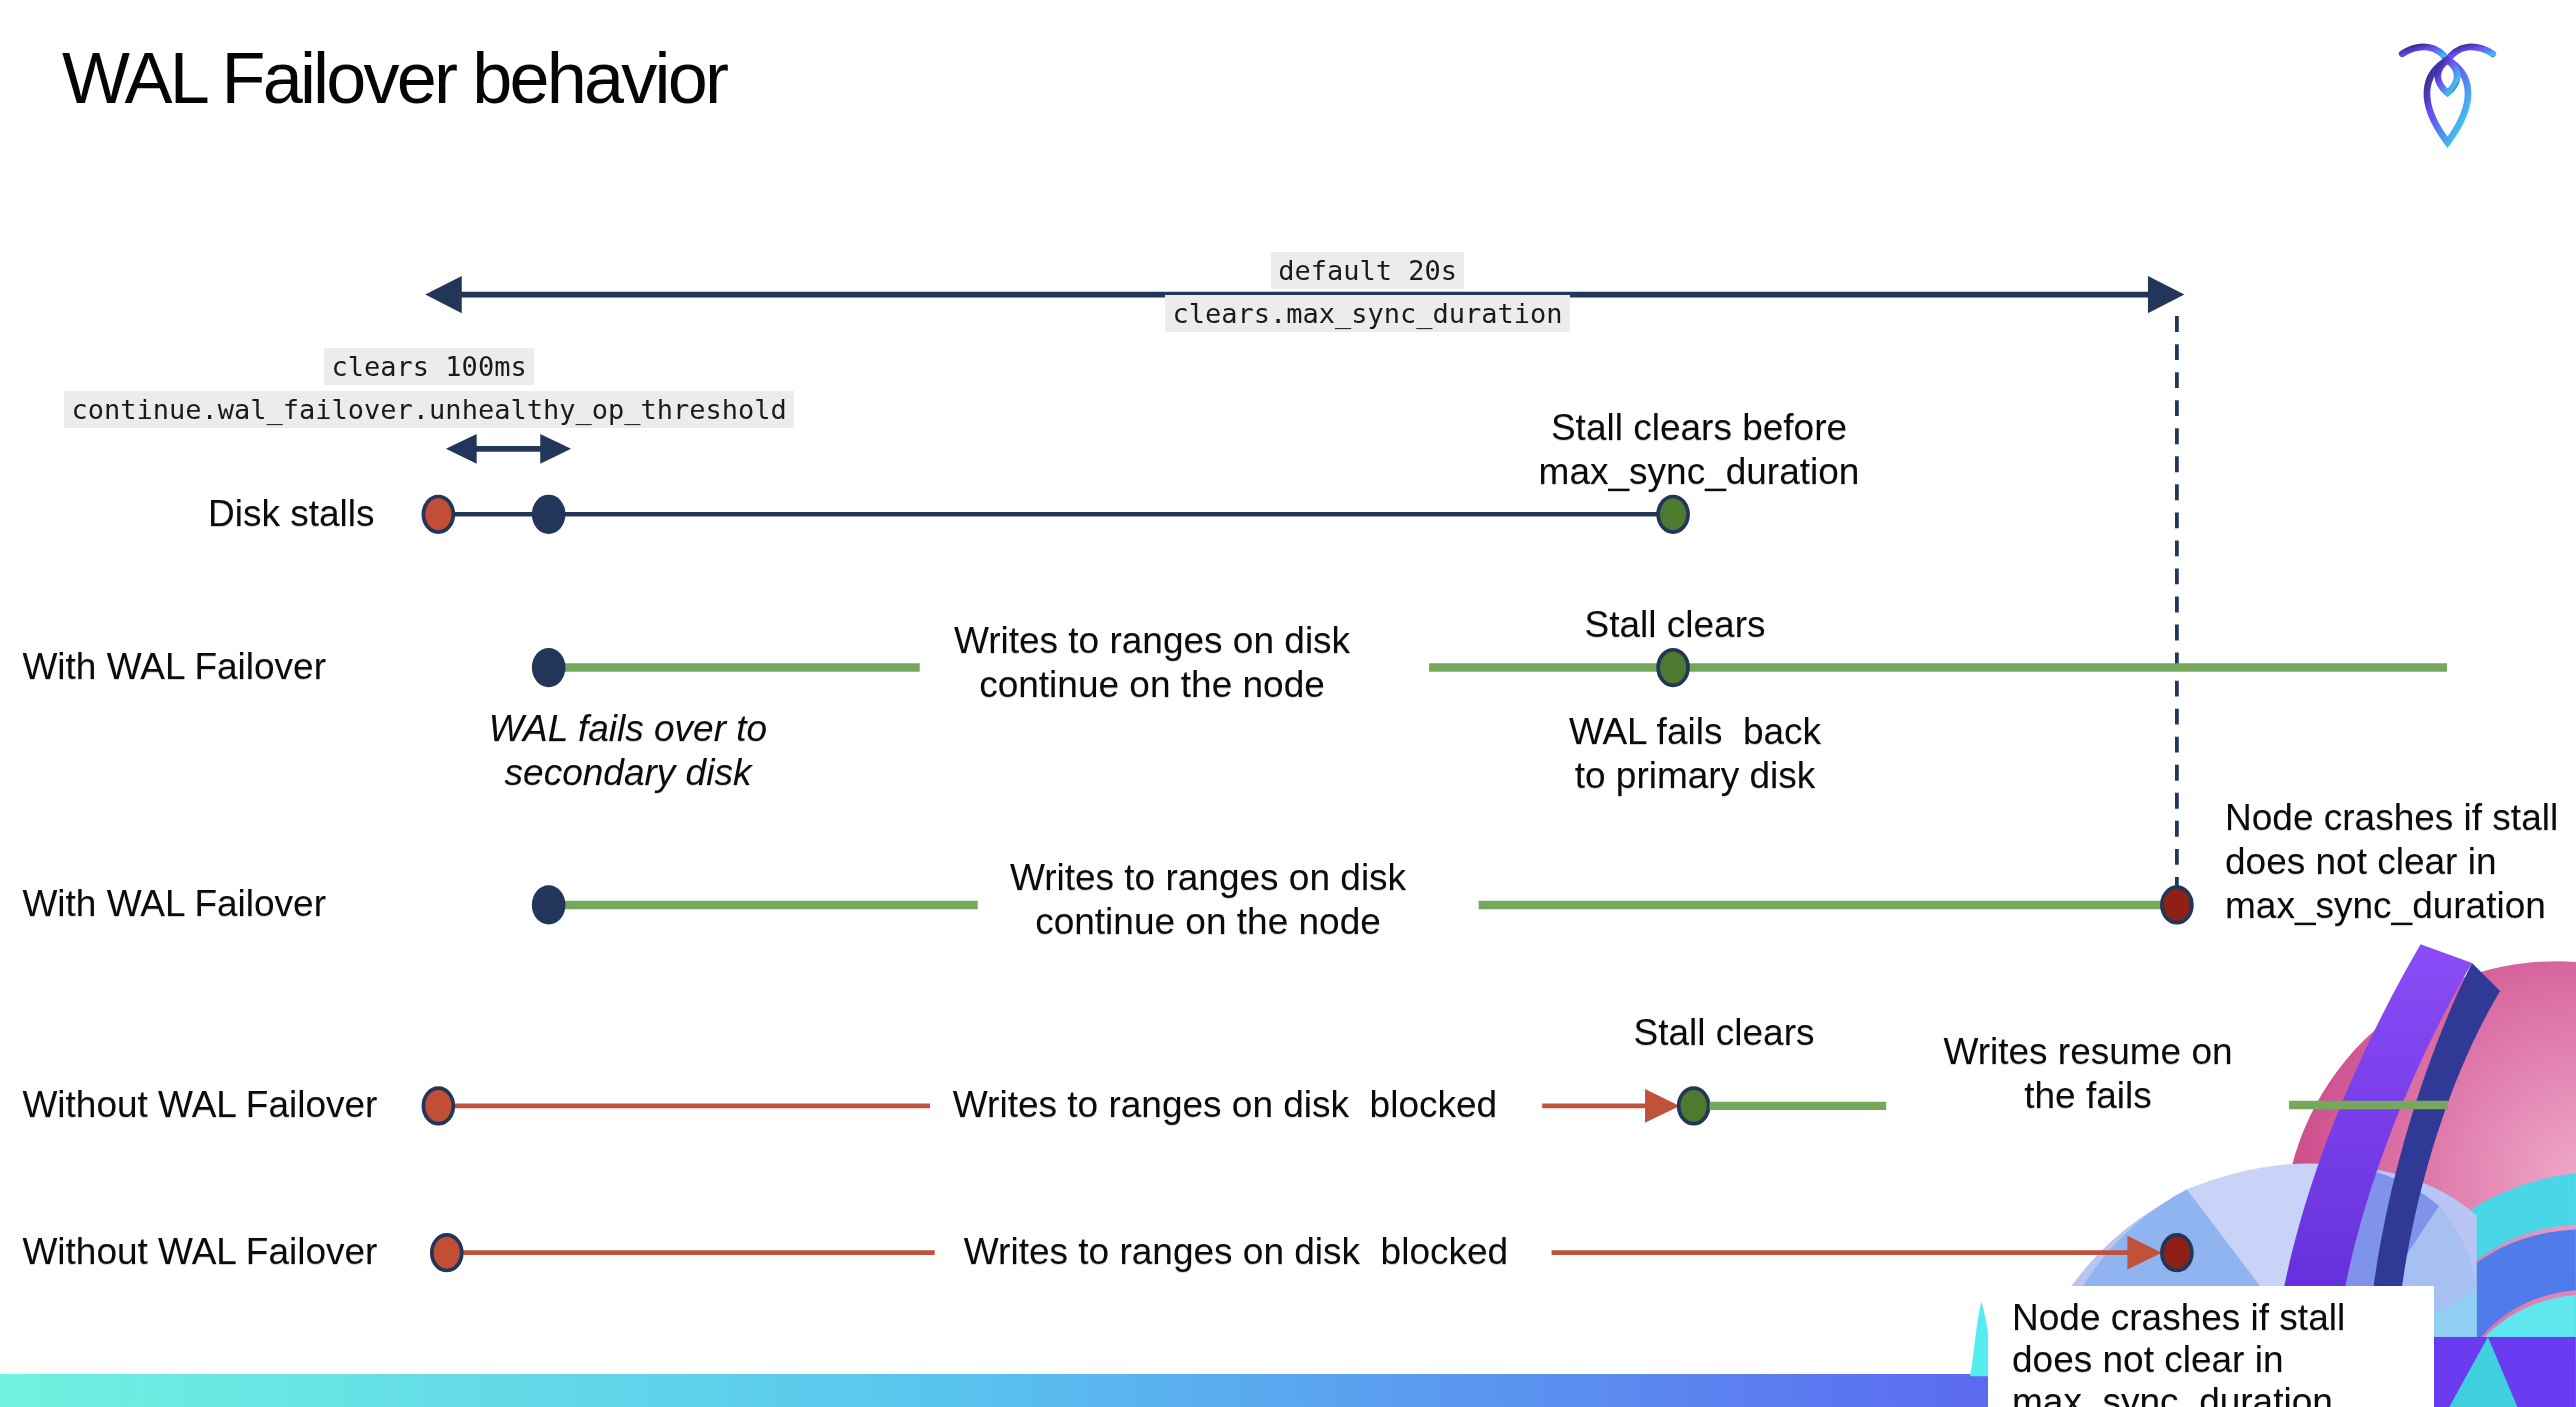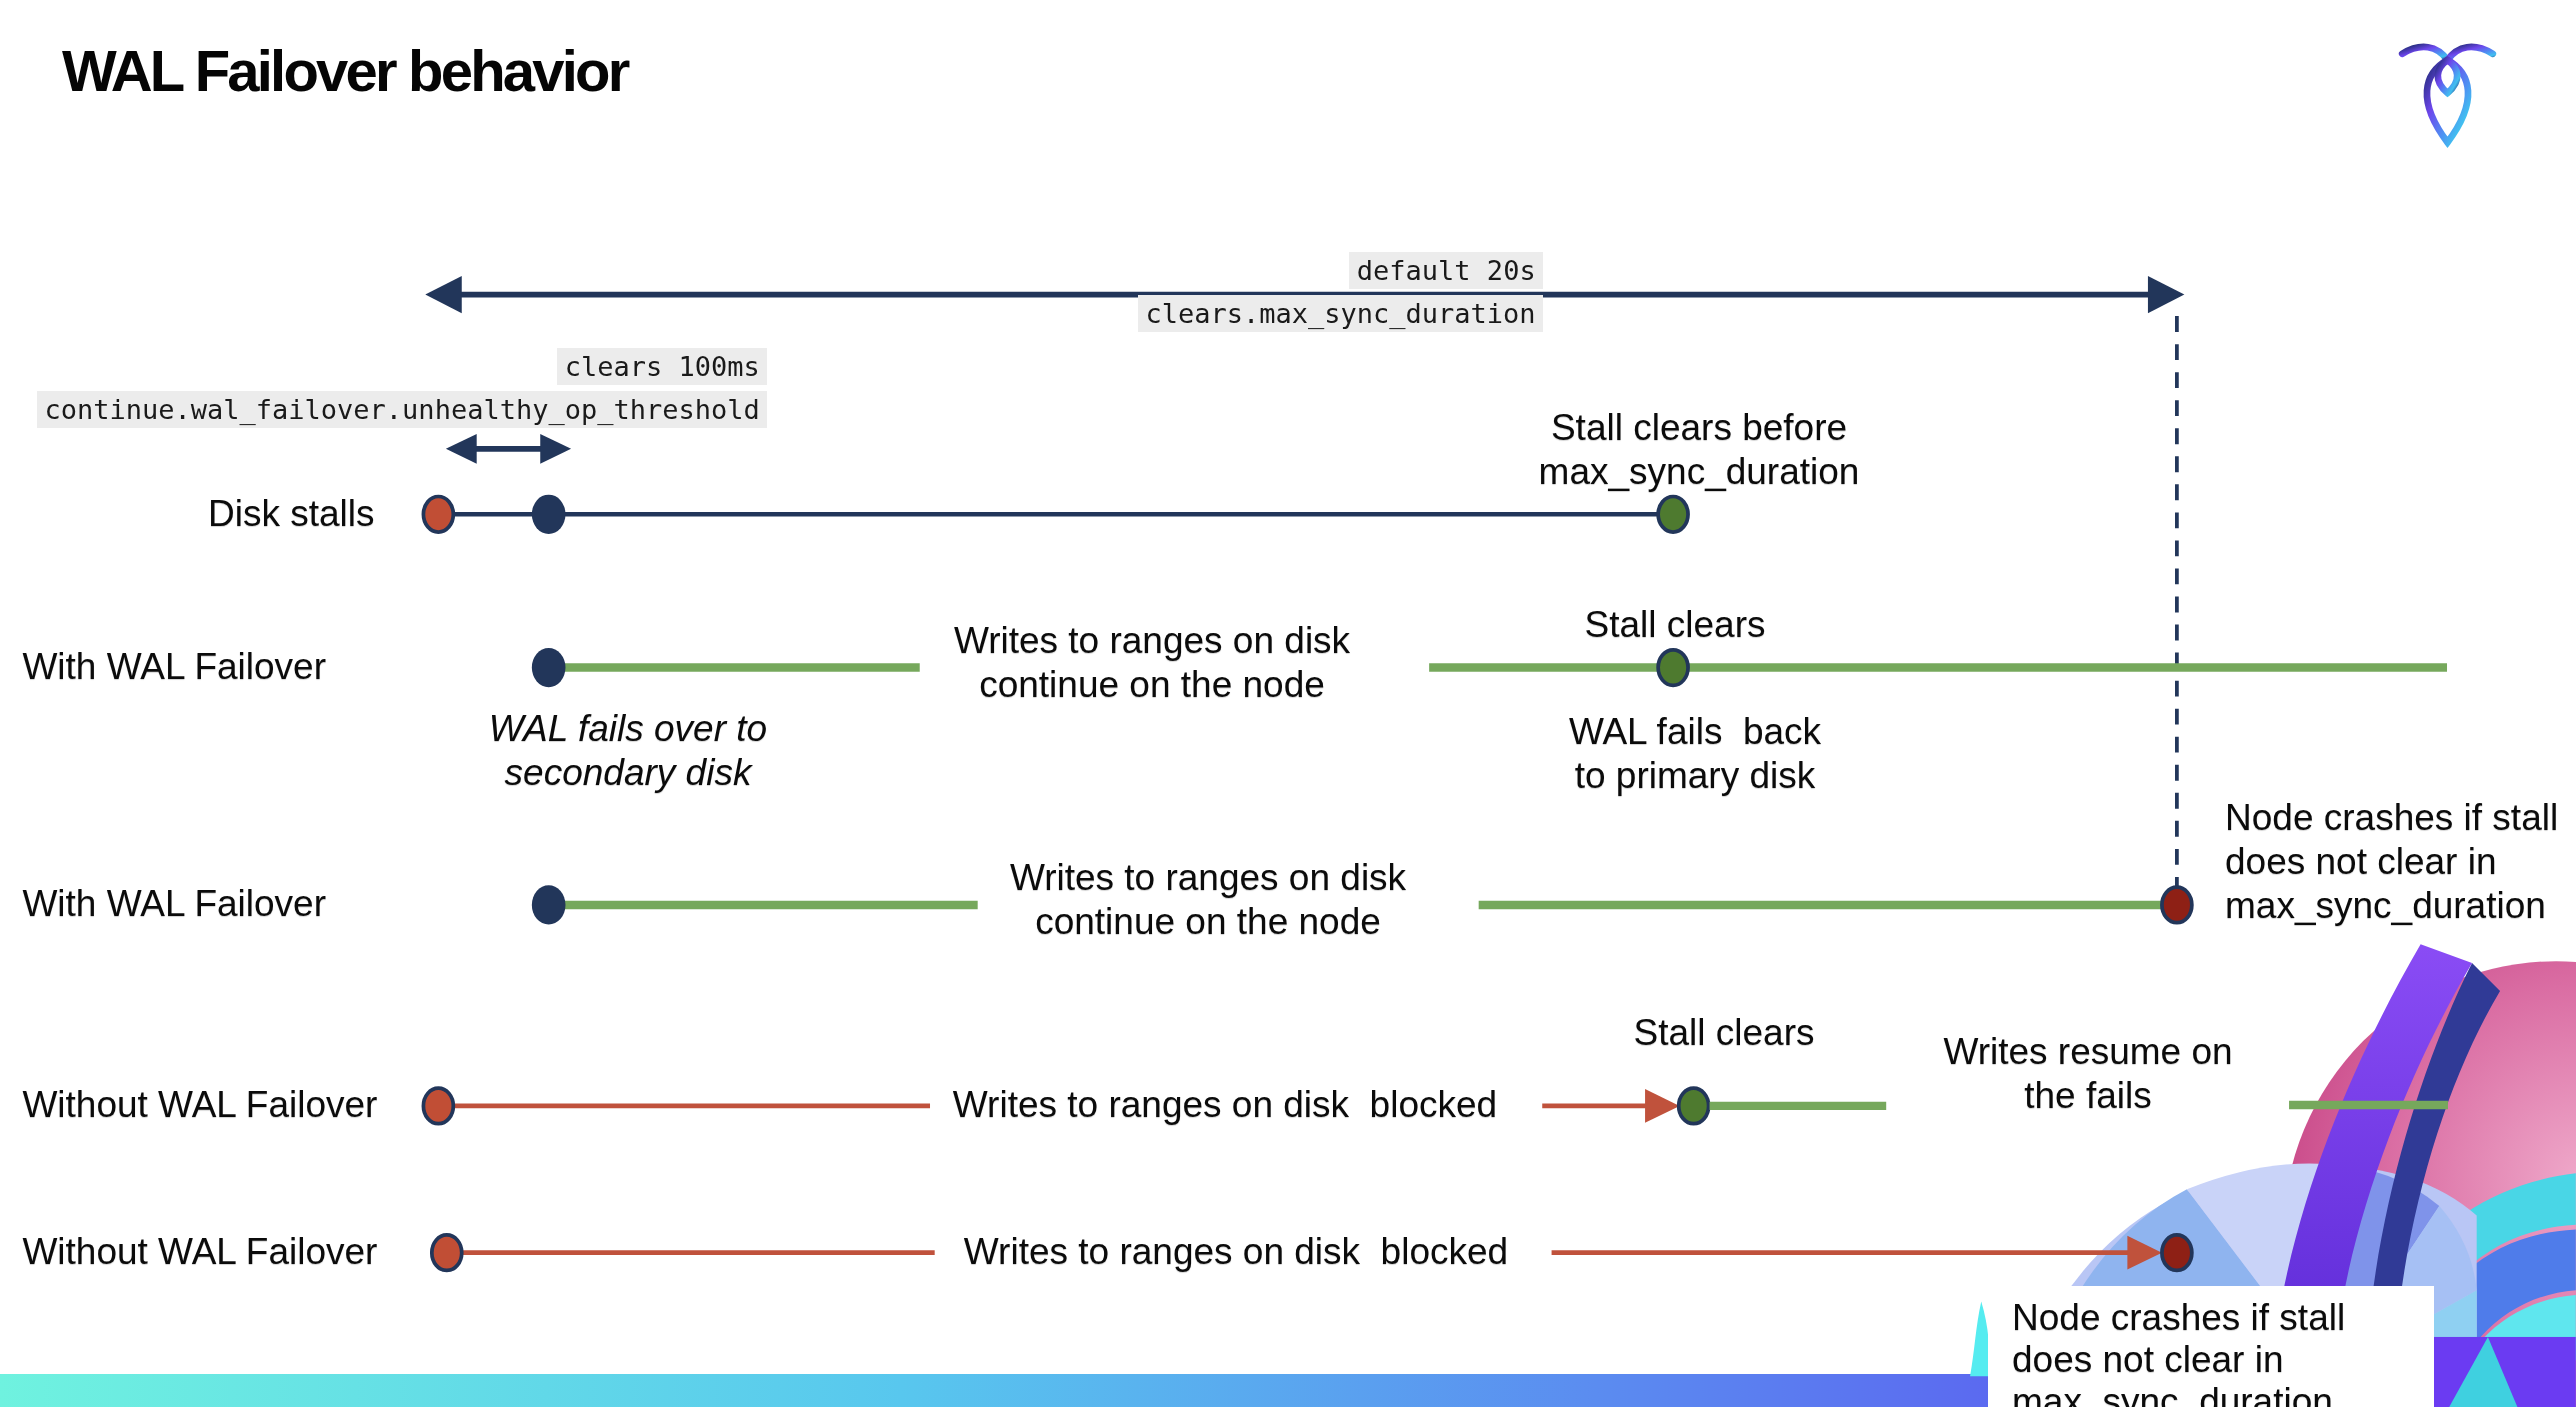--- a/index.html
+++ b/index.html
@@ -6,24 +6,24 @@
   .canvas{
     position:relative;width:2576px;height:1408px;background:#ffffff;
     font-family:"Liberation Sans",sans-serif;overflow:hidden;
   }
   .txt{
     position:absolute;color:#0b0b0b;font-size:37px;line-height:44px;
     white-space:pre-wrap;text-shadow:0 0.9px 0.9px rgba(0,0,0,.18);
   }
   .center{transform:translateX(-50%);text-align:center;}
   .title{
-    position:absolute;left:62px;top:37px;font-size:58px;font-weight:bold;
+    position:absolute;left:62px;top:37px;font-size:72px;font-weight:normal;
     letter-spacing:-2.8px;color:#050505;
   }
-  .chips{position:absolute;display:flex;flex-direction:column;align-items:flex-end;}
+  .chips{position:absolute;display:flex;flex-direction:column;align-items:center;margin-left:27px;}
   .chip{
     display:inline-block;background:#ececec;color:#1a1a1a;
     font-family:"DejaVu Sans Mono","Liberation Mono",monospace;
     font-size:27px;line-height:37px;padding:0 7.5px;margin-bottom:5.6px;white-space:pre;
   }
   .whitebox{
     position:absolute;left:1988px;top:1286px;width:446px;height:122px;
     background:#ffffff;box-sizing:border-box;padding:11.2px 0 0 24px;
   }
   .footerbar{

